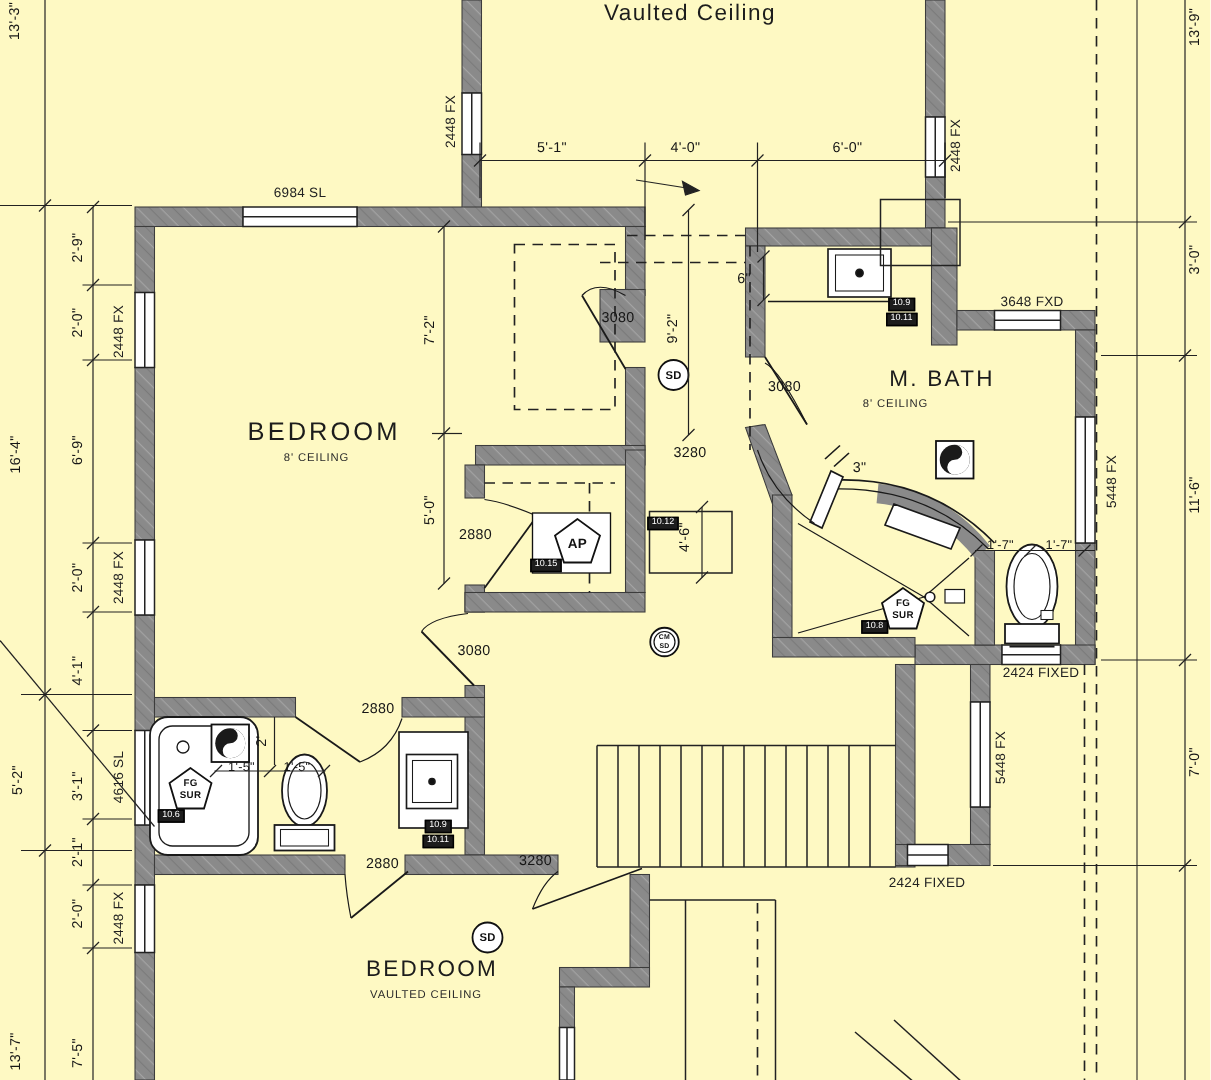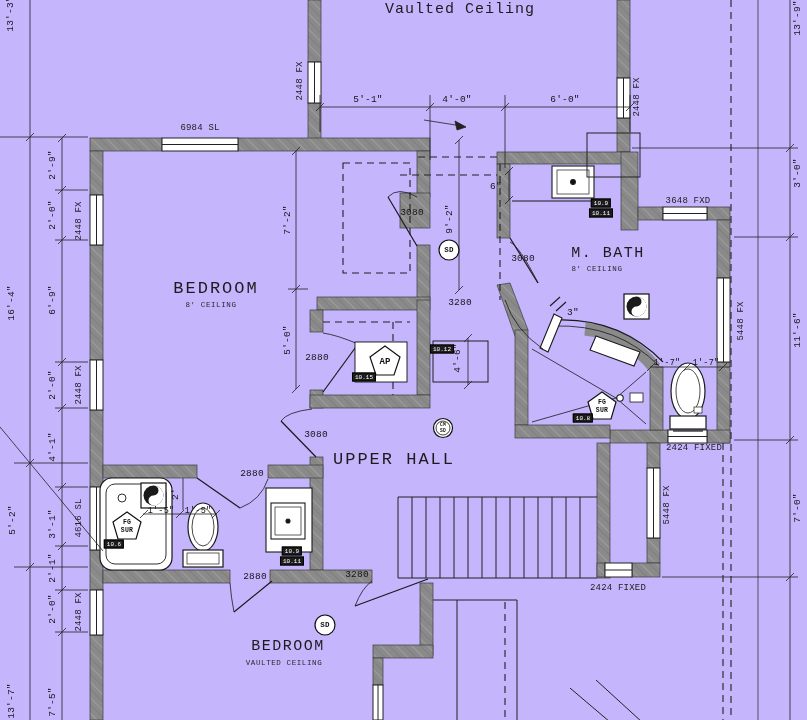--- a/index.html
+++ b/index.html
@@ -1,17 +1,17 @@
 <!DOCTYPE html>
 <html><head>
 <meta charset="utf-8">
 <style>
   html,body{margin:0;padding:0;background:#fff;}
-  #plan{position:relative;width:807px;height:720px;background:#c4b5fd;overflow:hidden;
-        font-family:Liberation Mono, monospace;color:#111;}
+  #plan{position:relative;width:807px;height:720px;background:#fef9c3;overflow:hidden;
+        font-family:Liberation Sans, sans-serif;color:#111;}
   #plan svg{position:absolute;left:0;top:0;}
   .lbl{position:absolute;transform:translate(-50%,-50%);font-size:9.5px;letter-spacing:.2px;
        white-space:nowrap;color:#161616;}
   .rot{transform:translate(-50%,-50%) rotate(-90deg);}
   .winlbl{font-size:9px;color:#222;}
   .room{font-size:17px;letter-spacing:2px;color:#1c1c1c;}
   .room2{font-size:15px;letter-spacing:1.5px;color:#1c1c1c;}
   .sub{font-size:7.5px;letter-spacing:.6px;color:#2a2a2a;}
   .sym{font-size:7.5px;font-weight:bold;color:#111;}
   .sym2{font-size:6.5px;font-weight:bold;color:#111;line-height:6.5px;}
@@ -366,23 +366,22 @@
 <div class="lbl rot" style="left:52px;top:609px;">2'-0"</div>
 <div class="lbl rot" style="left:52px;top:702px;">7'-5"</div>
 
 <div class="lbl rot" style="left:797px;top:18px;">13'-9"</div>
 <div class="lbl rot" style="left:797px;top:173px;">3'-0"</div>
 <div class="lbl rot" style="left:797px;top:330px;">11'-6"</div>
 <div class="lbl rot" style="left:797px;top:508px;">7'-0"</div>
 
 <div class="lbl room" style="left:216px;top:288px;">BEDROOM</div>
 <div class="lbl sub" style="left:211px;top:305px;">8' CEILING</div>
-<div class="lbl room2" style="left:608px;top:253px;">M. BATH</div>
+<div class="lbl room2" style="left:628px;top:253px;">M. BATH</div>
 <div class="lbl sub" style="left:597px;top:269px;">8' CEILING</div>
-<div class="lbl room" style="left:394px;top:459px;">UPPER HALL</div>
 <div class="lbl room2" style="left:288px;top:646px;">BEDROOM</div>
 <div class="lbl sub" style="left:284px;top:663px;">VAULTED CEILING</div>
 
 <div class="lbl rot" style="left:287px;top:220px;">7'-2"</div>
 <div class="lbl rot" style="left:287px;top:340px;">5'-0"</div>
 <div class="lbl rot" style="left:449px;top:219px;">9'-2"</div>
 <div class="lbl rot" style="left:457px;top:358px;">4'-6"</div>
 <div class="lbl" style="left:496px;top:186px;">6"</div>
 <div class="lbl" style="left:573px;top:312px;">3"</div>
 <div class="lbl" style="left:667px;top:363px;font-size:8.5px;">1'-7"</div>

